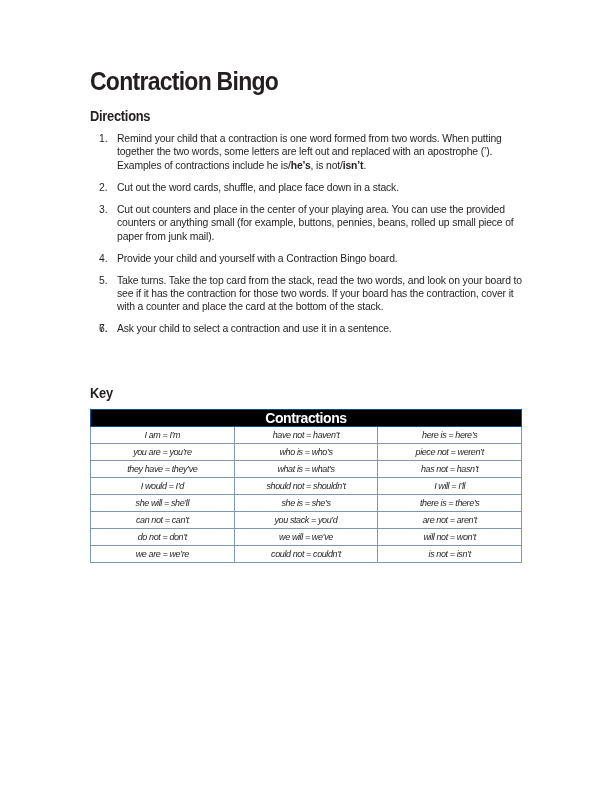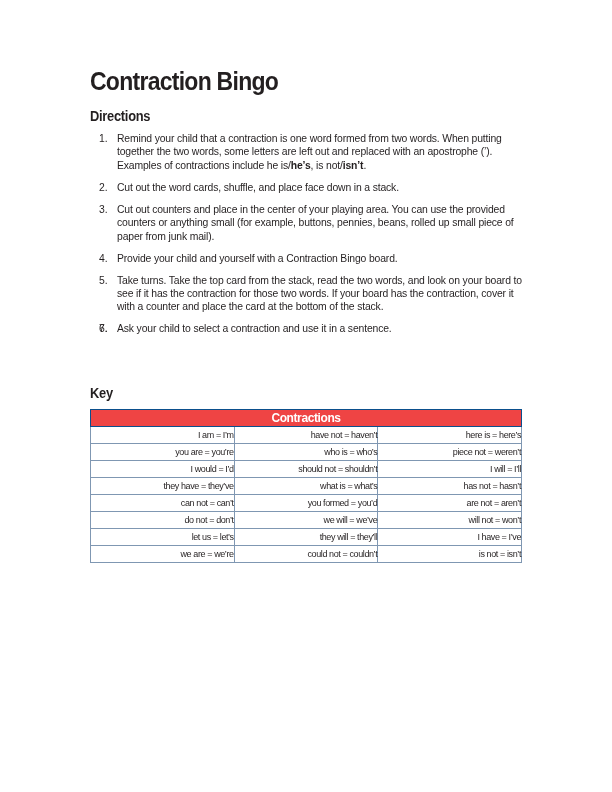--- a/index.html
+++ b/index.html
@@ -13,24 +13,24 @@
           letter-spacing: -0.3px; transform: scaleX(0.92); transform-origin: left center; }
     .directions-h { position: absolute; top: 41px; left: 0; }
     ol.steps { list-style: none; margin: 0; padding: 0; position: absolute; top: 66px; left: 0; width: 432px; }
     ol.steps li { position: relative; padding-left: 27px; font-size: 10.4px; line-height: 13.4px;
                   margin-bottom: 8.6px; letter-spacing: -0.15px; }
     ol.steps li .num { position: absolute; left: 9px; top: 0; }
     ol.steps li b { font-weight: bold; }
     .key-h { position: absolute; top: 318px; left: 0; }
     table.key { position: absolute; top: 343px; left: 0; width: 432px; border-collapse: collapse;
                 font-family: "Liberation Sans", sans-serif; font-size: 9px; letter-spacing: -0.4px; }
-    table.key th { background: #ef4444; color: #ffffff; font-weight: bold; height: 16px;
-                   padding: 0; border: 1px solid #0b4f8c; font-size: 12px; }
-    table.key td { border: 1px solid #7f97b2; height: 16px; padding: 0; text-align: right;
-                   width: 33.33%; color: #231f20; }
+    table.key th { background: #000000; color: #ffffff; font-weight: bold; height: 16px;
+                   padding: 0; border: 1px solid #0b4f8c; font-size: 14px; }
+    table.key td { border: 1px solid #7f97b2; height: 16px; padding: 0; text-align: center;
+                   width: 33.33%; color: #231f20; font-style: italic; }
   </style>
 </head>
 <body>
 
 <div class="page">
   <h1 class="title">Contraction Bingo</h1>
 
   <h2 class="h2 directions-h">Directions</h2>
 
   <ol class="steps">
@@ -76,43 +76,43 @@
           <td>I am = I’m</td>
           <td>have not = haven’t</td>
           <td>here is = here’s</td>
         </tr>
         <tr>
           <td>you are = you’re</td>
           <td>who is = who’s</td>
           <td>piece not = weren’t</td>
         </tr>
         <tr>
+          <td>they have = they’ve</td>
+          <td>what is = what’s</td>
+          <td>has not = hasn’t</td>
+        </tr>
+        <tr>
           <td>I would = I’d</td>
           <td>should not = shouldn’t</td>
           <td>I will = I’ll</td>
         </tr>
         <tr>
-          <td>they have = they’ve</td>
-          <td>what is = what’s</td>
-          <td>has not = hasn’t</td>
+          <td>she will = she’ll</td>
+          <td>she is = she’s</td>
+          <td>there is = there’s</td>
         </tr>
         <tr>
           <td>can not = can’t</td>
-          <td>you formed = you’d</td>
+          <td>you stack = you’d</td>
           <td>are not = aren’t</td>
         </tr>
         <tr>
           <td>do not = don’t</td>
           <td>we will = we’ve</td>
           <td>will not = won’t</td>
-        </tr>
-        <tr>
-          <td>let us = let’s</td>
-          <td>they will = they’ll</td>
-          <td>I have = I’ve</td>
         </tr>
         <tr>
           <td>we are = we’re</td>
           <td>could not = couldn’t</td>
           <td>is not = isn’t</td>
         </tr>
       </tbody>
   </table>
 </div>
 

